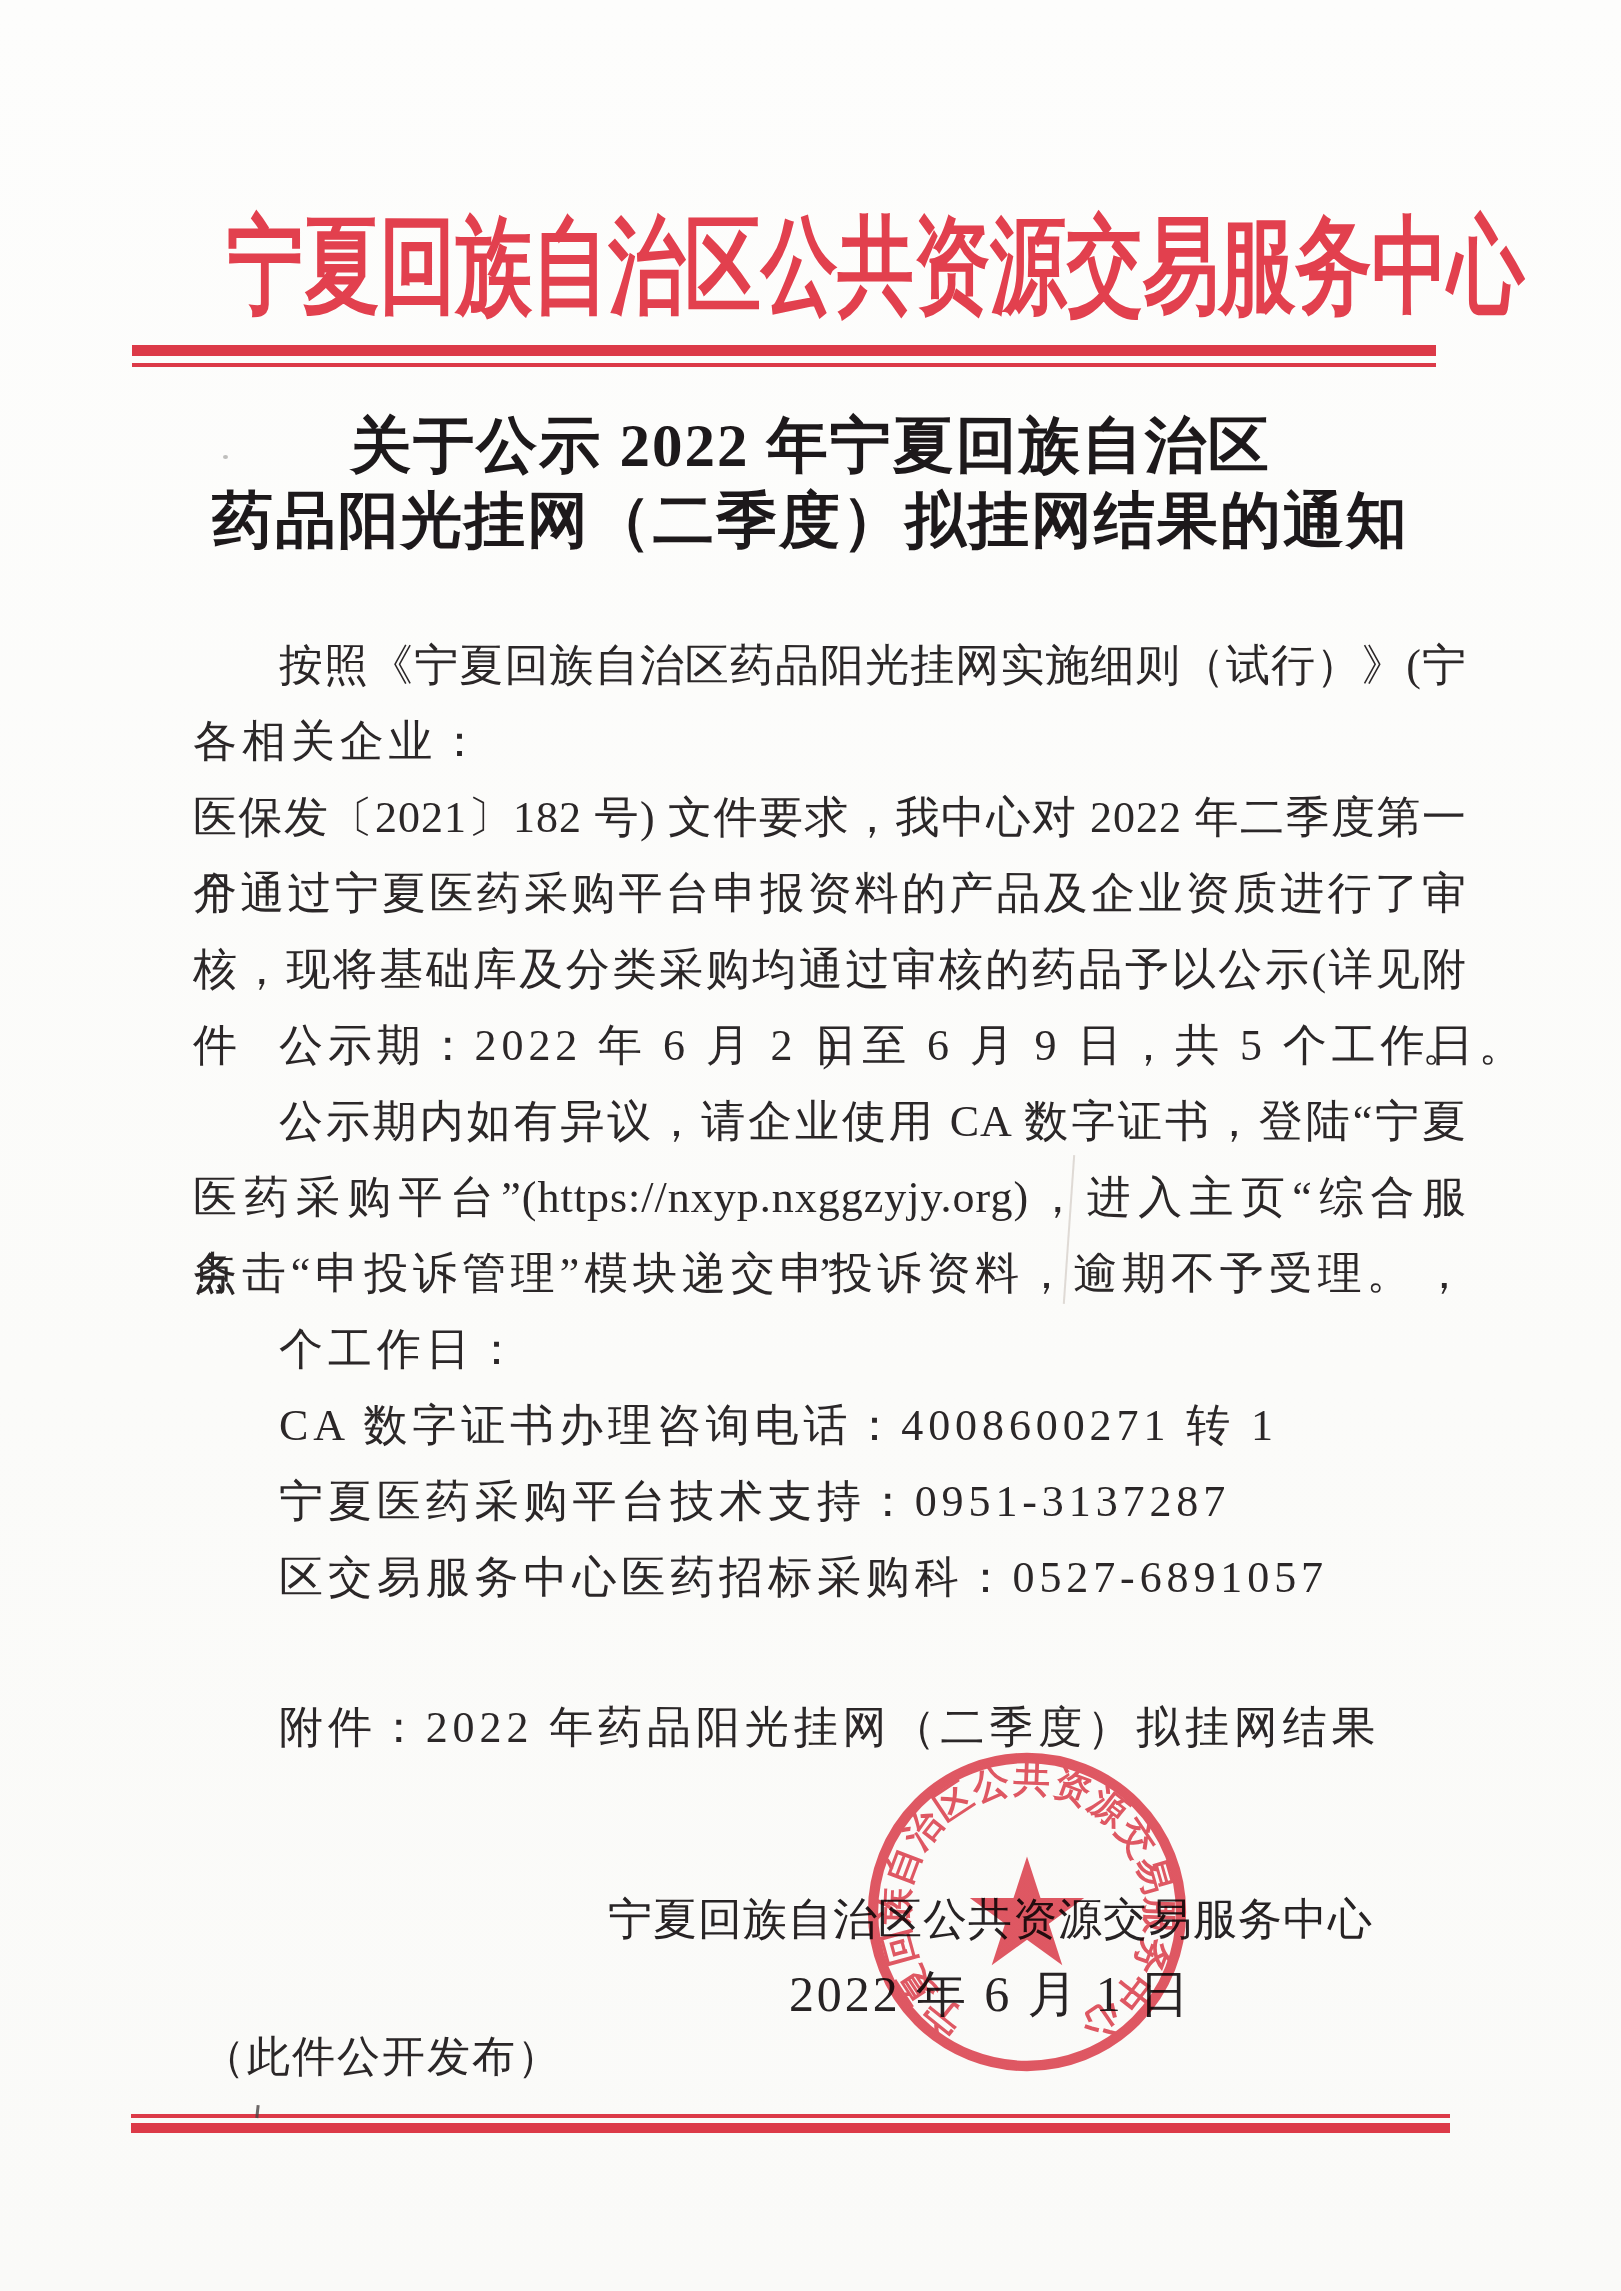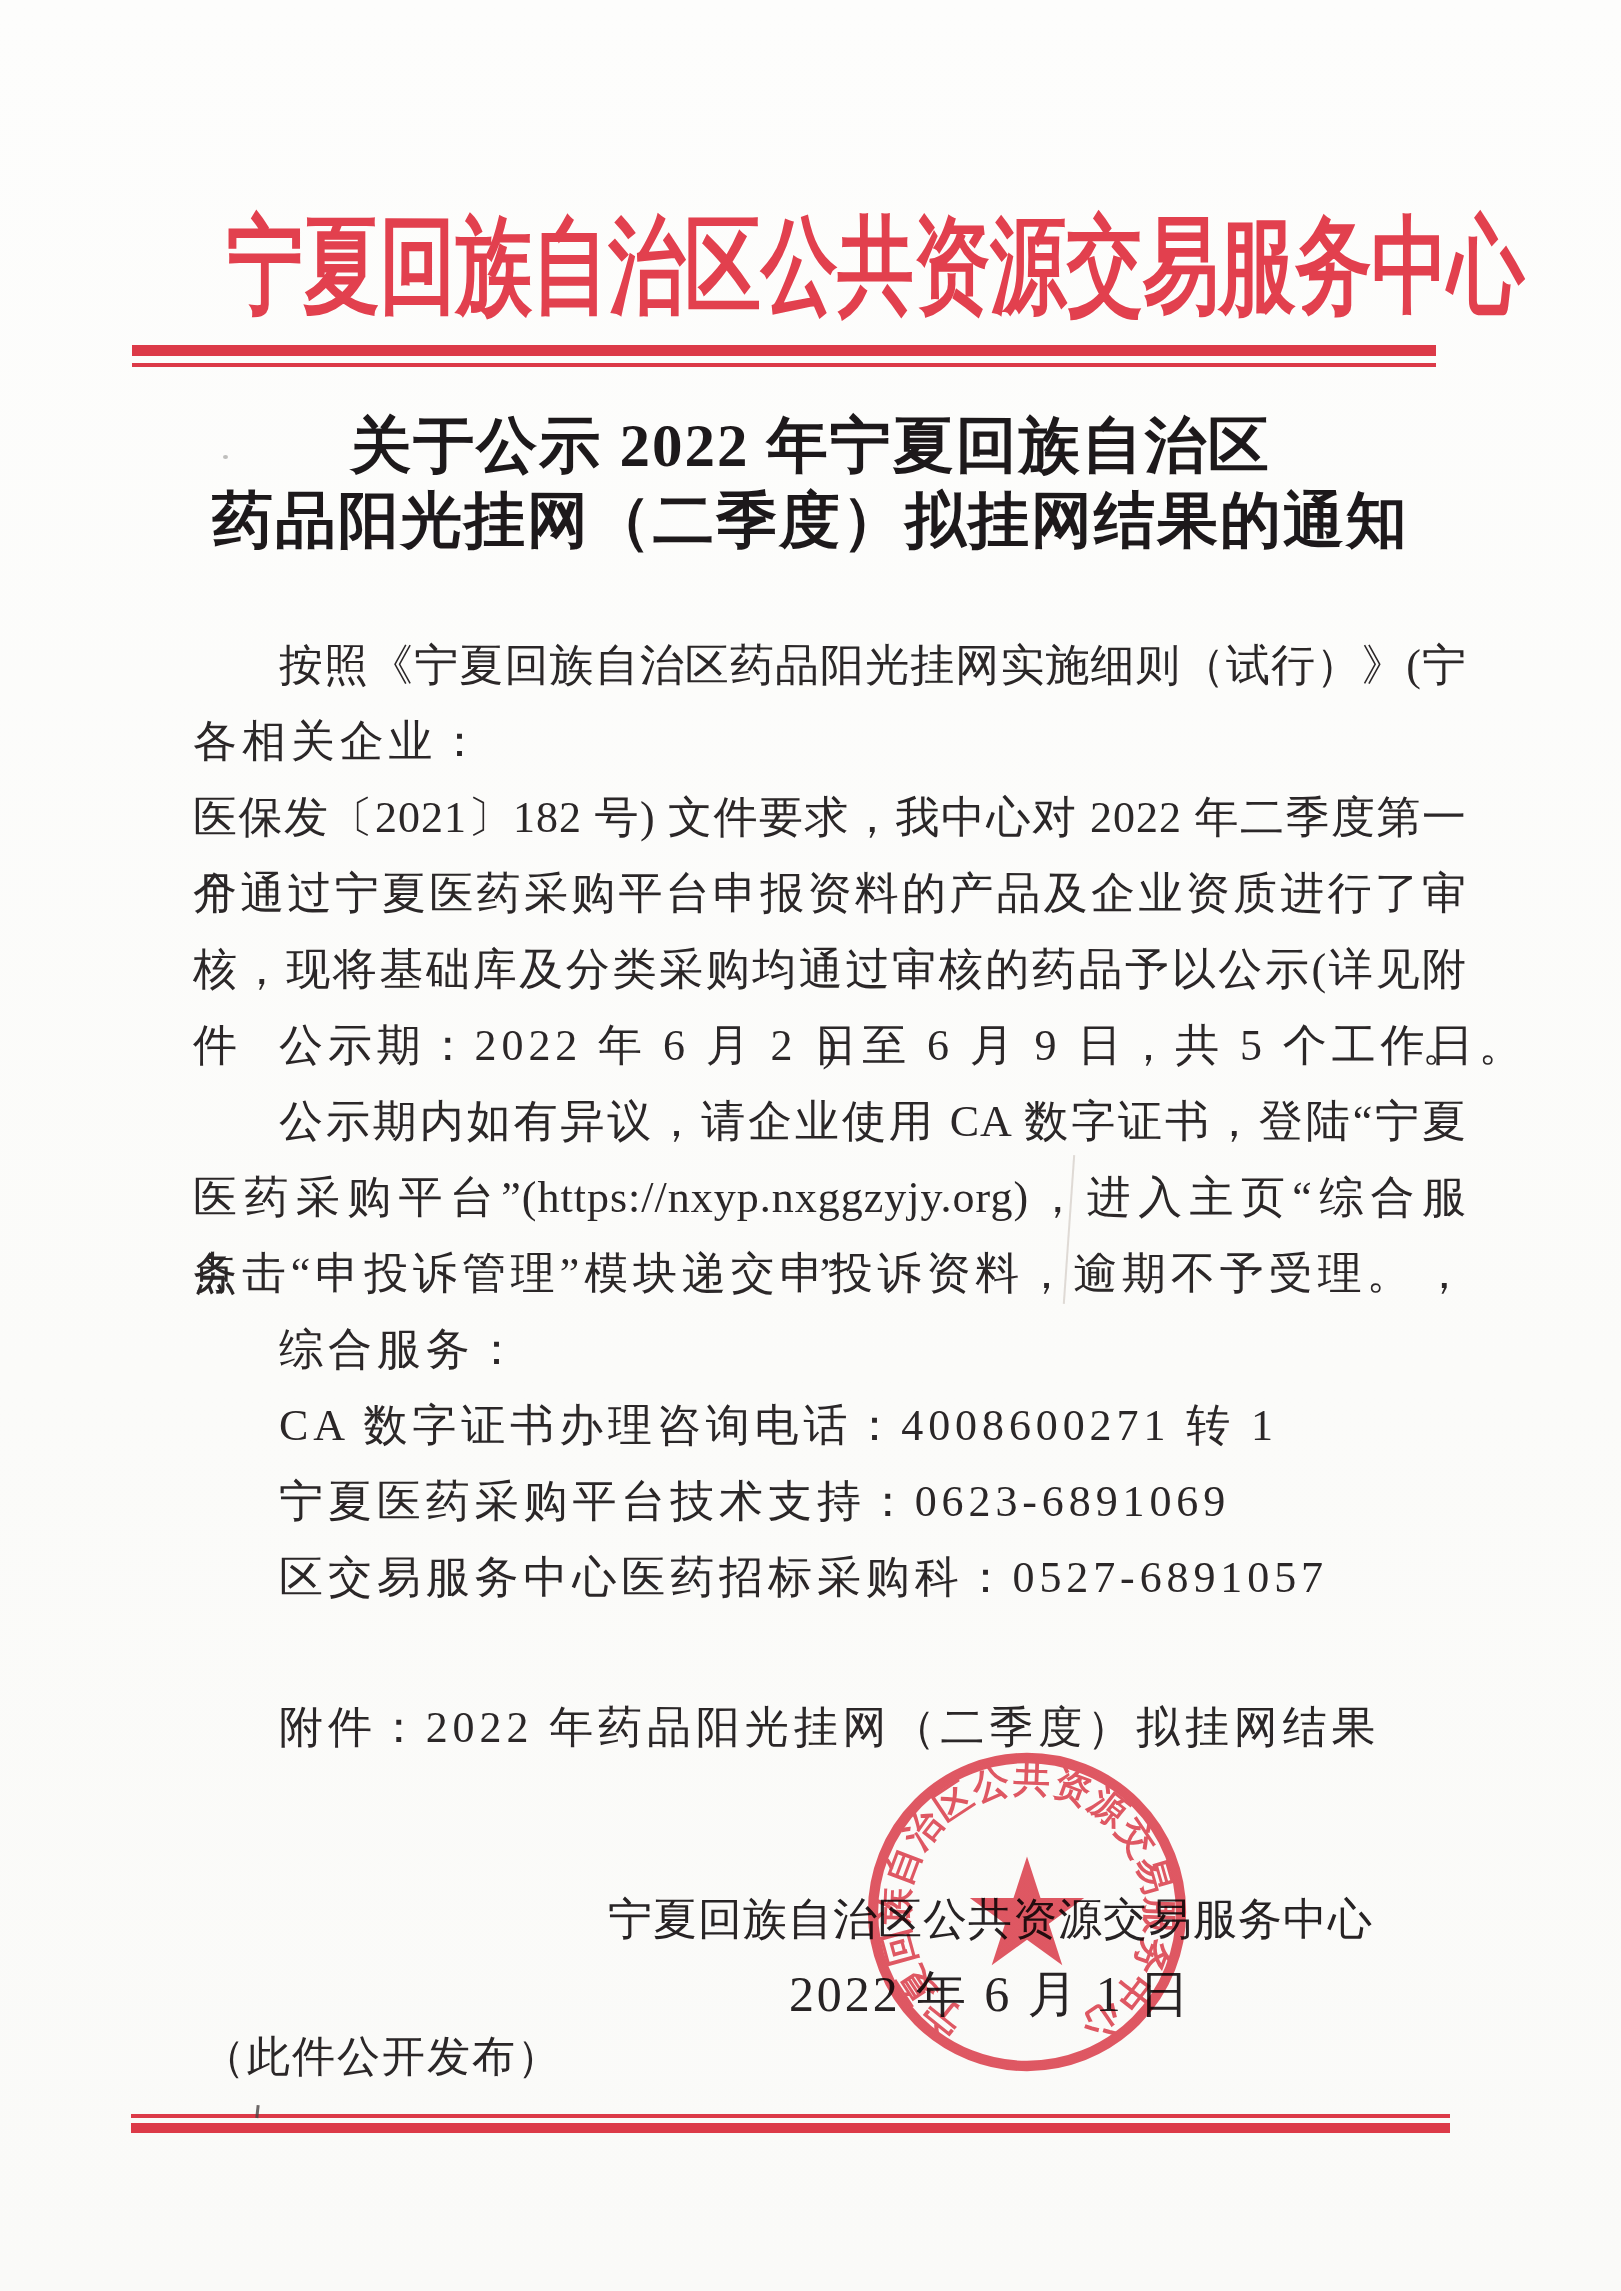--- a/index.html
+++ b/index.html
@@ -77,23 +77,23 @@
   <div class="body-col">
     <div class="bl just ind">按照《宁夏回族自治区药品阳光挂网实施细则（试行）》(宁</div>
     <div class="bl">各相关企业：</div>
     <div class="bl just">医保发〔2021〕182 号) 文件要求，我中心对 2022 年二季度第一个</div>
     <div class="bl just">月通过宁夏医药采购平台申报资料的产品及企业资质进行了审</div>
     <div class="bl just">核，现将基础库及分类采购均通过审核的药品予以公示(详见附件)。</div>
     <div class="bl ind">公示期：2022 年 6 月 2 日至 6 月 9 日，共 5 个工作日。</div>
     <div class="bl just ind">公示期内如有异议，请企业使用 CA 数字证书，登陆“宁夏</div>
     <div class="bl just">医药采购平台”(https://nxyp.nxggzyjy.org)，进入主页“综合服务”，</div>
     <div class="bl">点击“申投诉管理”模块递交申投诉资料，逾期不予受理。</div>
-    <div class="bl ind">综合服务：</div>
+    <div class="bl ind">个工作日：</div>
     <div class="bl ind">CA 数字证书办理咨询电话：4008600271 转 1</div>
-    <div class="bl ind">宁夏医药采购平台技术支持：0623-6891069</div>
+    <div class="bl ind">宁夏医药采购平台技术支持：0951-3137287</div>
     <div class="bl ind">区交易服务中心医药招标采购科：0527-6891057</div>
     <div class="gap"></div>
     <div class="bl ind">附件：2022 年药品阳光挂网（二季度）拟挂网结果</div>
   </div>
 
   <div class="sig-org">宁夏回族自治区公共资源交易服务中心</div>
   <div class="sig-date">2022 年 6 月 1 日</div>
   <div class="public-note">（此件公开发布）</div>
 
   <svg class="seal" viewBox="0 0 360 360" aria-hidden="true">

